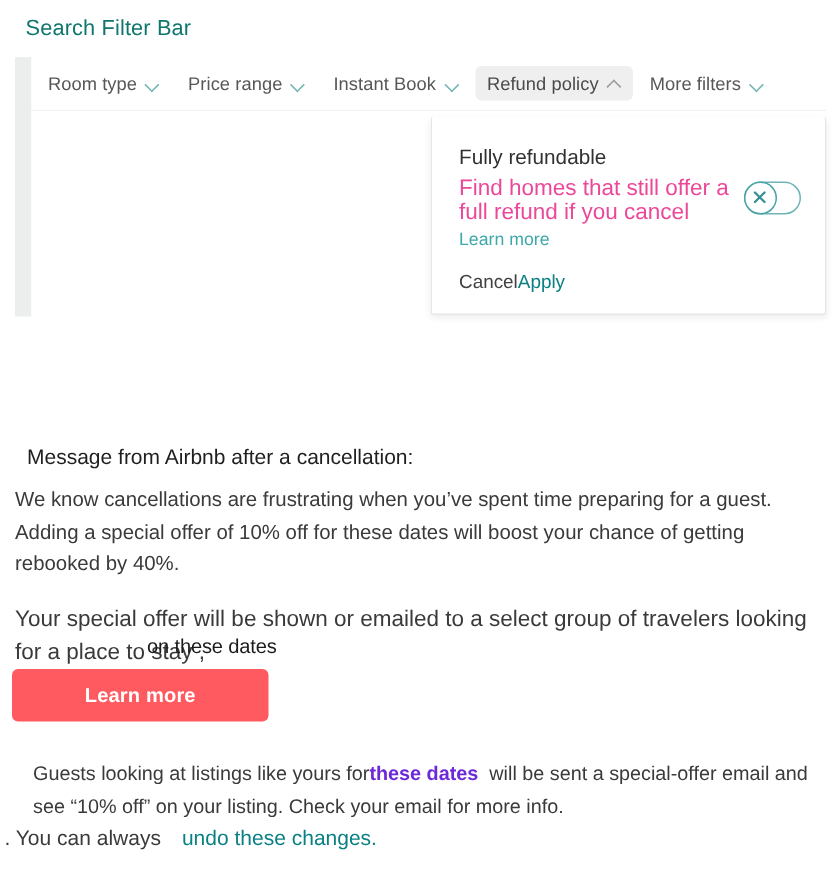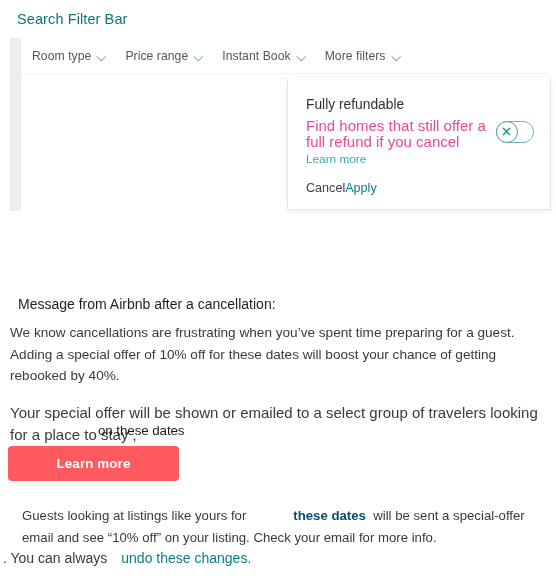--- a/index.html
+++ b/index.html
@@ -265,21 +265,21 @@
 
   .foot1 {
     position: absolute;
     left: 22px;
     top: 505px;
     width: 528px;
     font-size: 13.2px;
     line-height: 22px;
     color: #3a3a3a;
   }
-  .foot1 b { font-weight: bold; color: #0c4a6e; margin-left: 47px; }
+  .foot1 b { font-weight: bold; color: #6d28d9; }
   .foot2 {
     position: absolute;
     left: 3px;
     top: 548px;
     font-size: 14px;
     line-height: 20px;
     color: #3a3a3a;
   }
   .undo-link {
     color: #0b8084;
@@ -302,20 +302,24 @@
       <span>Room type</span>
       <span class="chev"></span>
     </div>
     <div class="chip">
       <span>Price range</span>
       <span class="chev"></span>
     </div>
     <div class="chip">
       <span>Instant Book</span>
       <span class="chev"></span>
+    </div>
+    <div class="chip active">
+      <span>Refund policy</span>
+      <span class="chev up"></span>
     </div>
     <div class="chip">
       <span>More filters</span>
       <span class="chev"></span>
     </div>
   </div>
 </div>
 
 <div class="popover">
   <div class="pop-pad">

